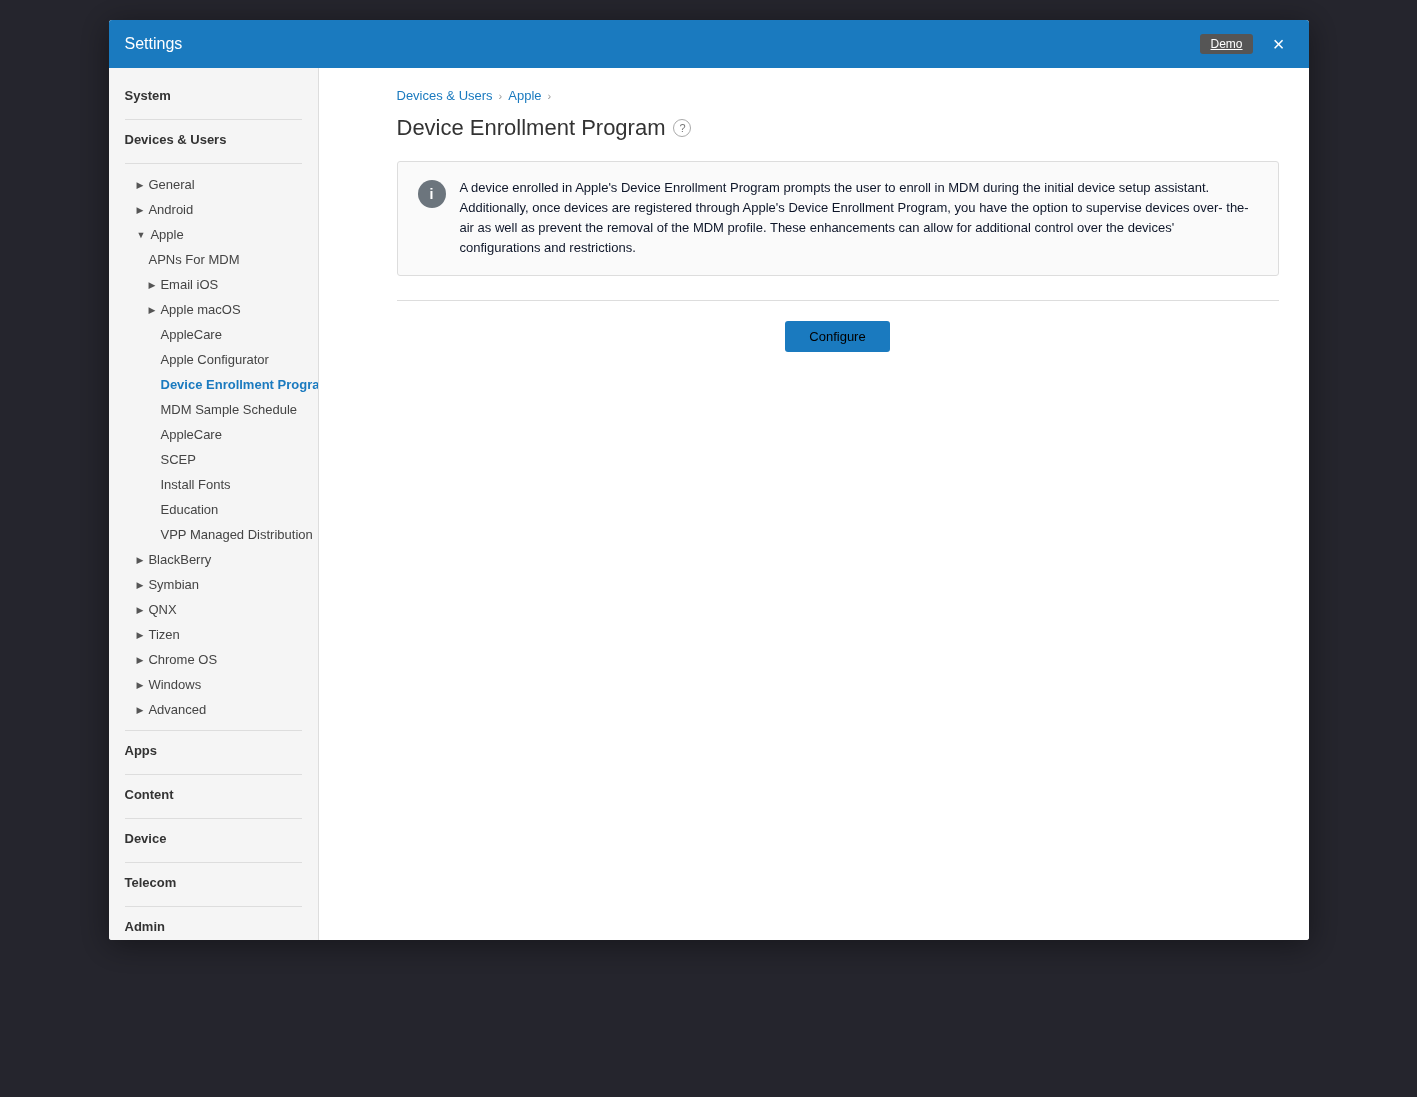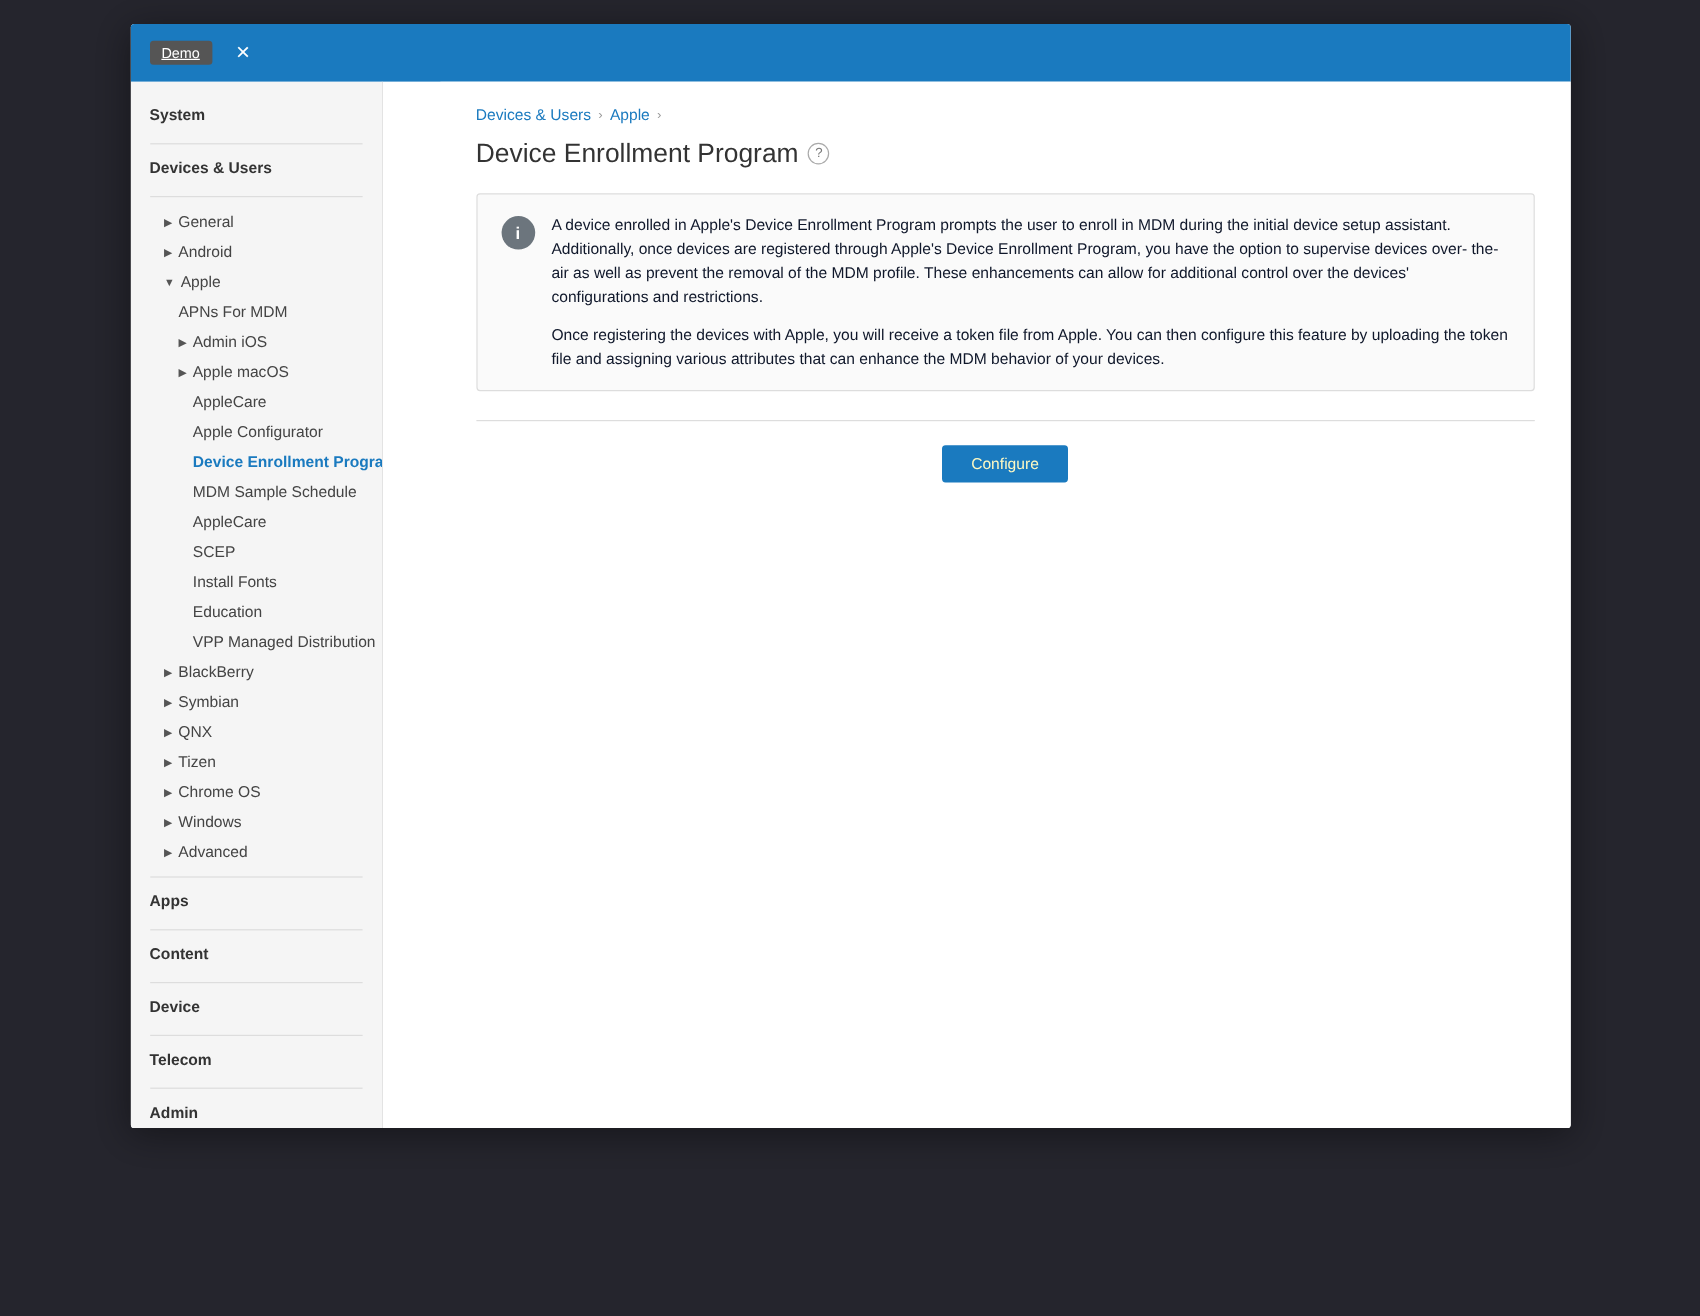--- a/index.html
+++ b/index.html
@@ -218,40 +218,41 @@
     
     .content-divider {
       border: none;
       border-top: 1px solid #ddd;
       margin: 10px 0 20px;
     }
 
     
     .configure-btn {
       background: #1a7abf;
-      color: #fef9c3;
+      color: #000000;
       border: none;
       padding: 8px 24px;
       border-radius: 3px;
       font-size: 13px;
       cursor: pointer;
       display: block;
       margin: 0 auto;
     }
 
     .tri-right { display: inline-block; margin-right: 5px; font-size: 9px; color: #555; }
     .tri-down  { display: inline-block; margin-right: 5px; font-size: 9px; color: #555; }
   </style>
 </head>
 <body>
 
 <div class="modal-overlay">
   <div class="modal">
 
     <div class="modal-header">
+      <span class="modal-header-title">Settings</span>
       <span class="demo-badge">Demo</span>
       <button class="modal-close-btn">
         <span>×</span>
       </button>
     </div>
 
     <div class="modal-body">
 
       <div class="sidebar">
 
@@ -275,21 +276,21 @@
           <span class="tri-down">▼</span>
           <span>Apple</span>
         </div>
 
         <div class="sidebar-item indent-2">
           <span>APNs For MDM</span>
         </div>
 
         <div class="sidebar-item indent-2">
           <span class="tri-right">▶</span>
-          <span>Admin iOS</span>
+          <span>Email iOS</span>
         </div>
 
         <div class="sidebar-item indent-2">
           <span class="tri-right">▶</span>
           <span>Apple macOS</span>
         </div>
 
         <div class="sidebar-item indent-3">
           <span>AppleCare</span>
         </div>
@@ -390,21 +391,20 @@
 
         <h1 class="page-title">
           <span>Device Enrollment Program</span>
           <span class="help-icon">?</span>
         </h1>
 
         <div class="info-box">
           <div class="info-icon">i</div>
           <div class="info-text">
             <p>A device enrolled in Apple's Device Enrollment Program prompts the user to enroll in MDM during the initial device setup assistant. Additionally, once devices are registered through Apple's Device Enrollment Program, you have the option to supervise devices over- the- air as well as prevent the removal of the MDM profile. These enhancements can allow for additional control over the devices' configurations and restrictions.</p>
-            <p>Once registering the devices with Apple, you will receive a token file from Apple. You can then configure this feature by uploading the token file and assigning various attributes that can enhance the MDM behavior of your devices.</p>
           </div>
         </div>
 
         <hr class="content-divider">
 
         <button class="configure-btn">Configure</button>
 
       </div>
     </div>
   </div>

